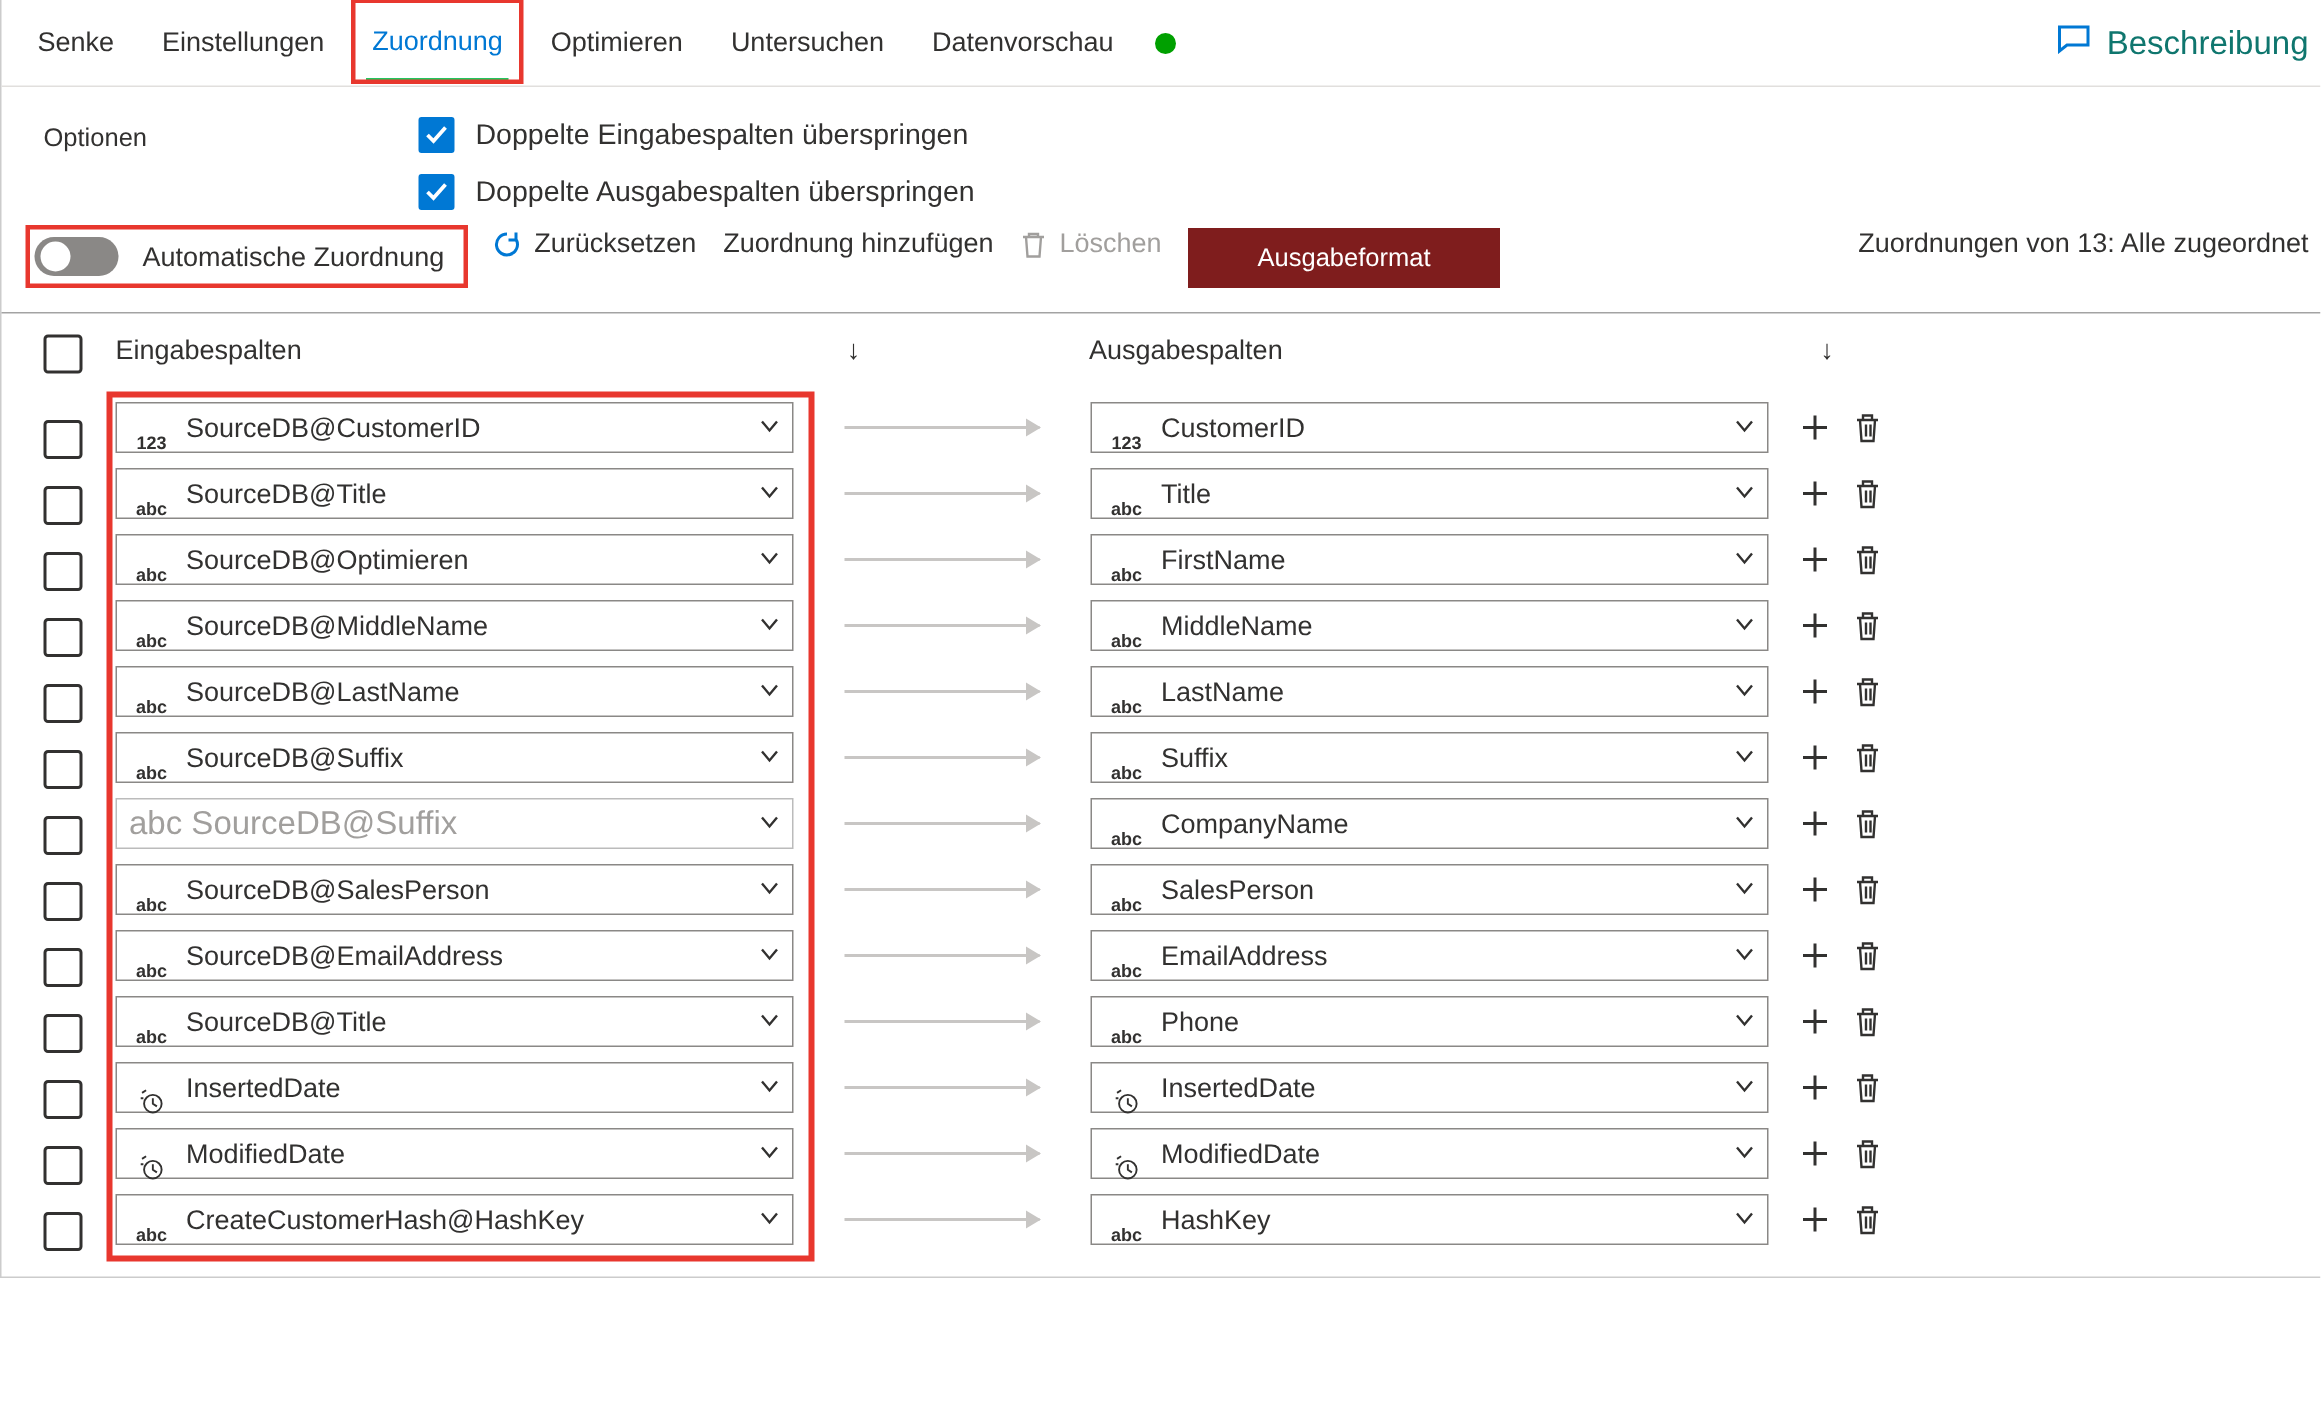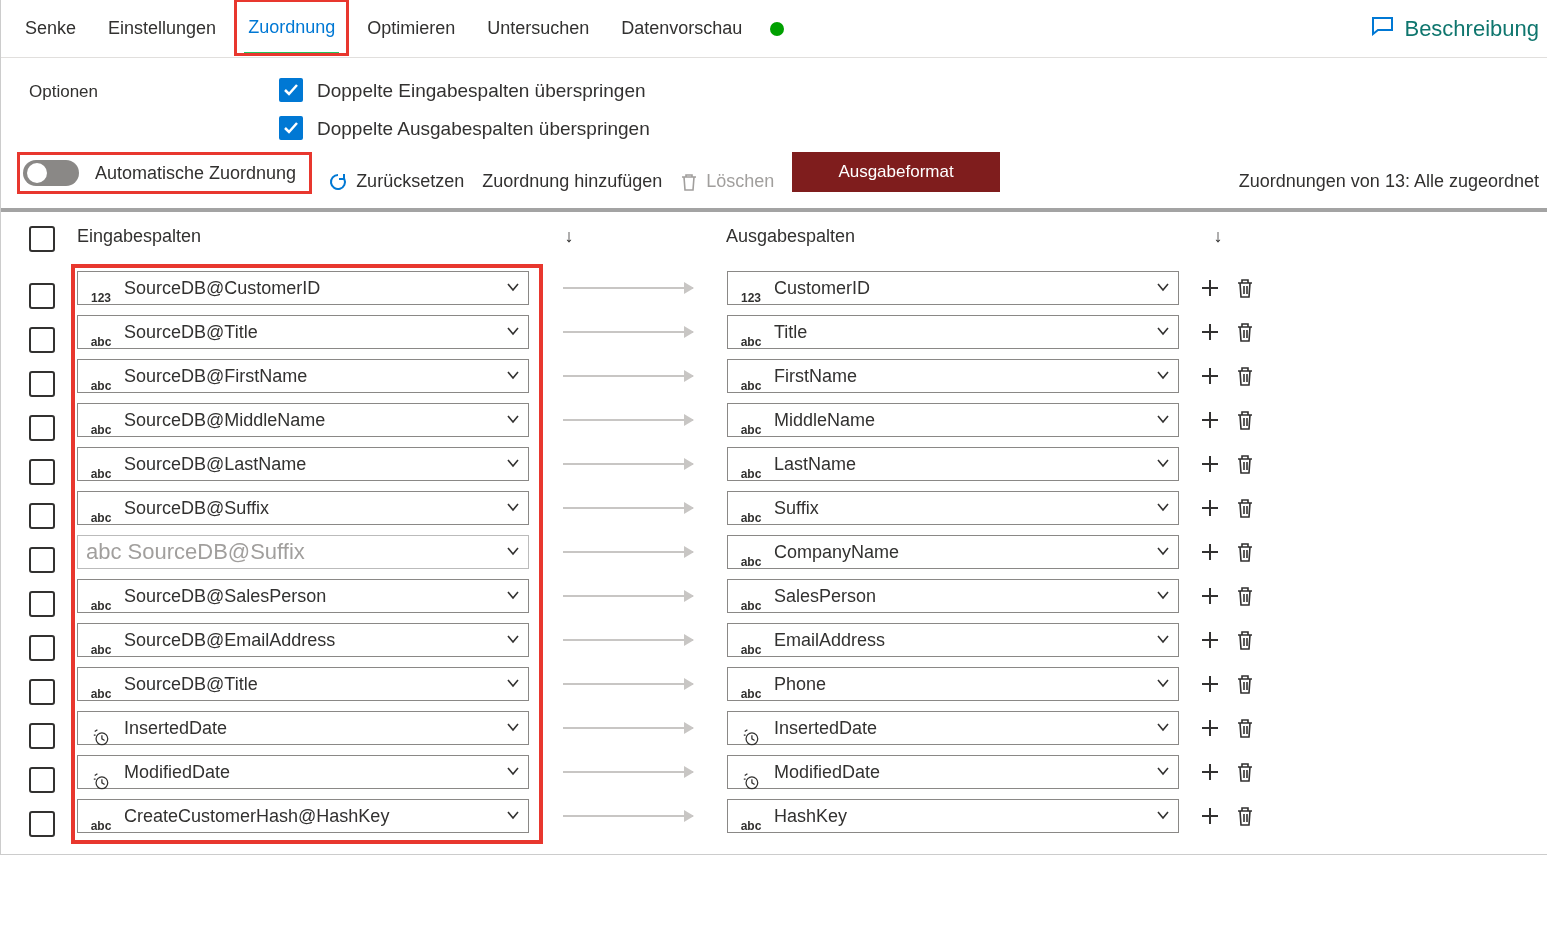--- a/index.html
+++ b/index.html
@@ -60,22 +60,22 @@
   .opt-stack{ display:flex; flex-direction:column; gap:14px;}
   .chk-row{ display:flex; align-items:flex-end; gap:14px; font-size:19px;}
   .checkbox{
     width:24px;height:24px;border:2px solid #0078d4;background:#0078d4;
     display:flex;align-items:center;justify-content:center;color:#fff;
     border-radius:2px;
   }
 
   
   .action-bar{
-    display:flex; align-items:flex-end; padding:12px 2px 16px 18px; gap:18px;
-    border-bottom:4px solid #a3a3a3;
+    display:flex; align-items:flex-start; padding:12px 2px 16px 18px; gap:18px;
+    border-bottom:1px solid #a3a3a3;
   }
   .toggle-wrap{
     display:flex; align-items:center; gap:16px; padding:6px 14px 6px 4px;
   }
   .toggle{
     width:56px;height:26px;border-radius:20px;background:#8a8886;position:relative;
   }
   .toggle::after{
     content:"";position:absolute;left:4px;top:3px;width:20px;height:20px;
     border-radius:50%;background:#fff;
@@ -282,21 +282,21 @@
             <svg width="20" height="22" viewBox="0 0 20 22">
               <path d="M3 6h14M7 6V3h6v3M5 6l1 14h8l1-14M9 9v8M12 9v8" fill="none" stroke="#323130" stroke-width="1.6"></path>
             </svg>
           </span>
         </div>
       </div>
       <div class="row">
         <div class="row-cb"></div>
         <div class="field">
           <span class="type-badge">abc</span>
-          <span class="f-text">SourceDB@FirstName</span>
+          <span class="f-text">SourceDB@Optimieren</span>
           <span class="chev"><svg width="14" height="14" viewBox="0 0 14 14">
               <path d="M2 4l5 6 5-6" fill="none" stroke="#323130" stroke-width="1.6"></path>
             </svg></span>
         </div>
         <div class="arrow-cell">
           <div class="arrow"></div>
         </div>
         <div class="field">
           <span class="type-badge">abc</span>
           <span class="f-text">FirstName</span>

